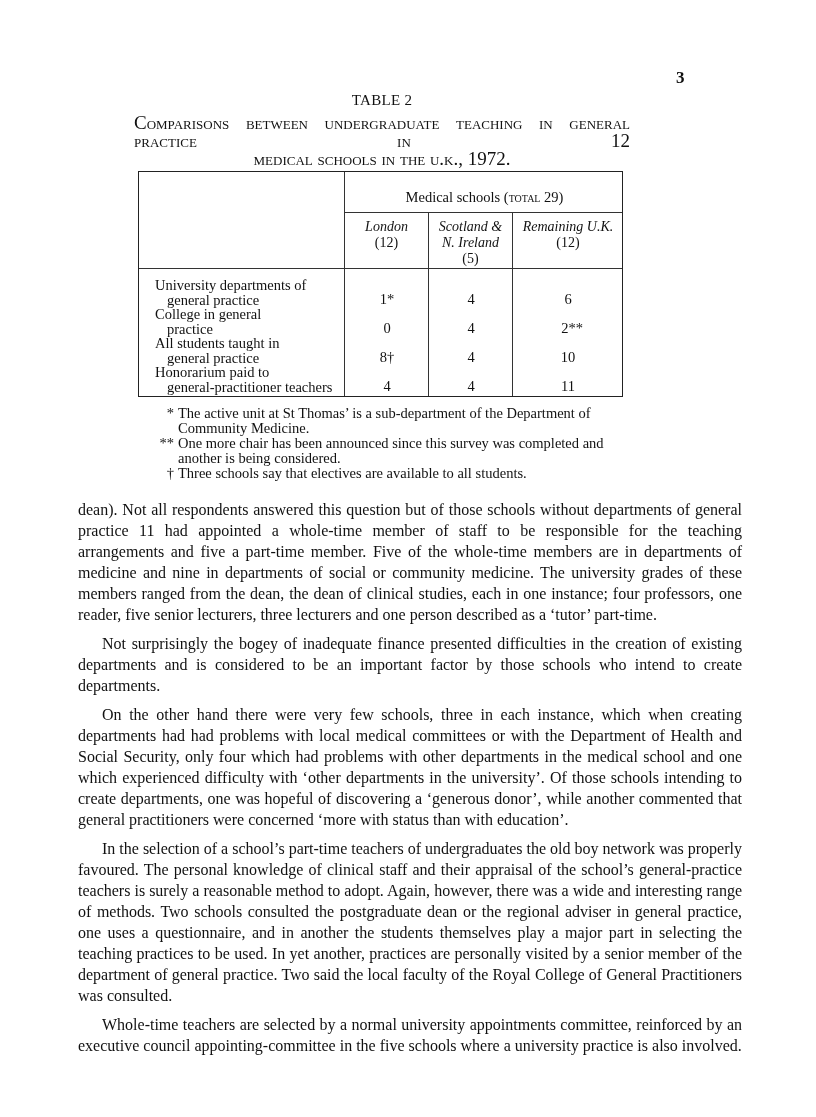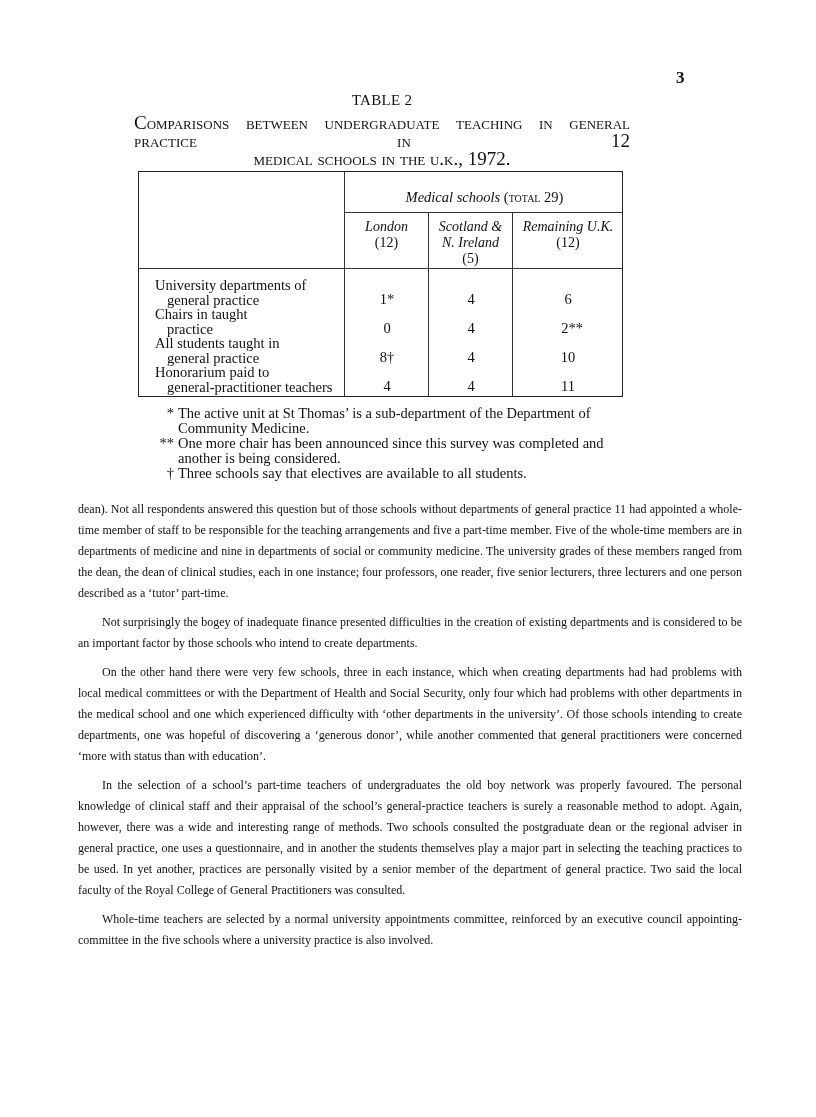--- a/index.html
+++ b/index.html
@@ -31,41 +31,41 @@
     .hline { position: absolute; background: #333; height: 1px; }
     .cell-h {
       position: absolute; text-align: center; font-style: italic;
       font-size: 14px; line-height: 16px;
     }
     .cell-h .paren { font-style: normal; display: block; }
     .group-head {
       position: absolute; left: 206px; width: 279px; top: 17px;
       text-align: center; font-size: 14.5px;
     }
-    .group-head .it { font-style: italic; }
+    .group-head .it { }
     .group-head .sc { font-variant: small-caps; }
 
     .row-label {
       position: absolute; left: 16px; font-size: 14.5px; line-height: 14.5px;
     }
     .row-label .l2 { display: block; padding-left: 12px; }
     .val {
       position: absolute; font-size: 14.5px; text-align: center; width: 84px;
     }
 
     .notes {
       position: absolute; left: 138px; top: 406px; width: 510px;
       font-size: 14.5px; line-height: 15px;
     }
     .note { position: relative; padding-left: 40px; margin: 0; }
     .note .mark { position: absolute; left: 0; width: 36px; text-align: right; }
 
     .body-text {
       position: absolute; left: 78px; width: 664px; top: 499px;
-      font-size: 12px; line-height: 21px; text-align: justify;
+      font-size: 16px; line-height: 21px; text-align: justify;
     }
     .body-text p { margin: 0 0 8px 0; text-indent: 0; }
     .body-text p.ind { text-indent: 24px; }
   </style>
 </head>
 <body>
 
 <div class="page-num">3</div>
 
 <div class="tbl-title">TABLE 2</div>
@@ -105,21 +105,21 @@
 
   <div class="row-label" style="top:106px;">
     <span>University departments of</span>
     <span class="l2">general practice</span>
   </div>
   <div class="val" style="left:206px; top:119px;">1*</div>
   <div class="val" style="left:290px; top:119px;">4</div>
   <div class="val" style="left:374px; top:119px; width:110px;">6</div>
 
   <div class="row-label" style="top:135px;">
-    <span>Chairs in taught</span>
+    <span>College in general</span>
     <span class="l2">practice</span>
   </div>
   <div class="val" style="left:206px; top:148px;">0</div>
   <div class="val" style="left:290px; top:148px;">4</div>
   <div class="val" style="left:378px; top:148px; width:110px;">2**</div>
 
   <div class="row-label" style="top:164px;">
     <span>All students taught in</span>
     <span class="l2">general practice</span>
   </div>

